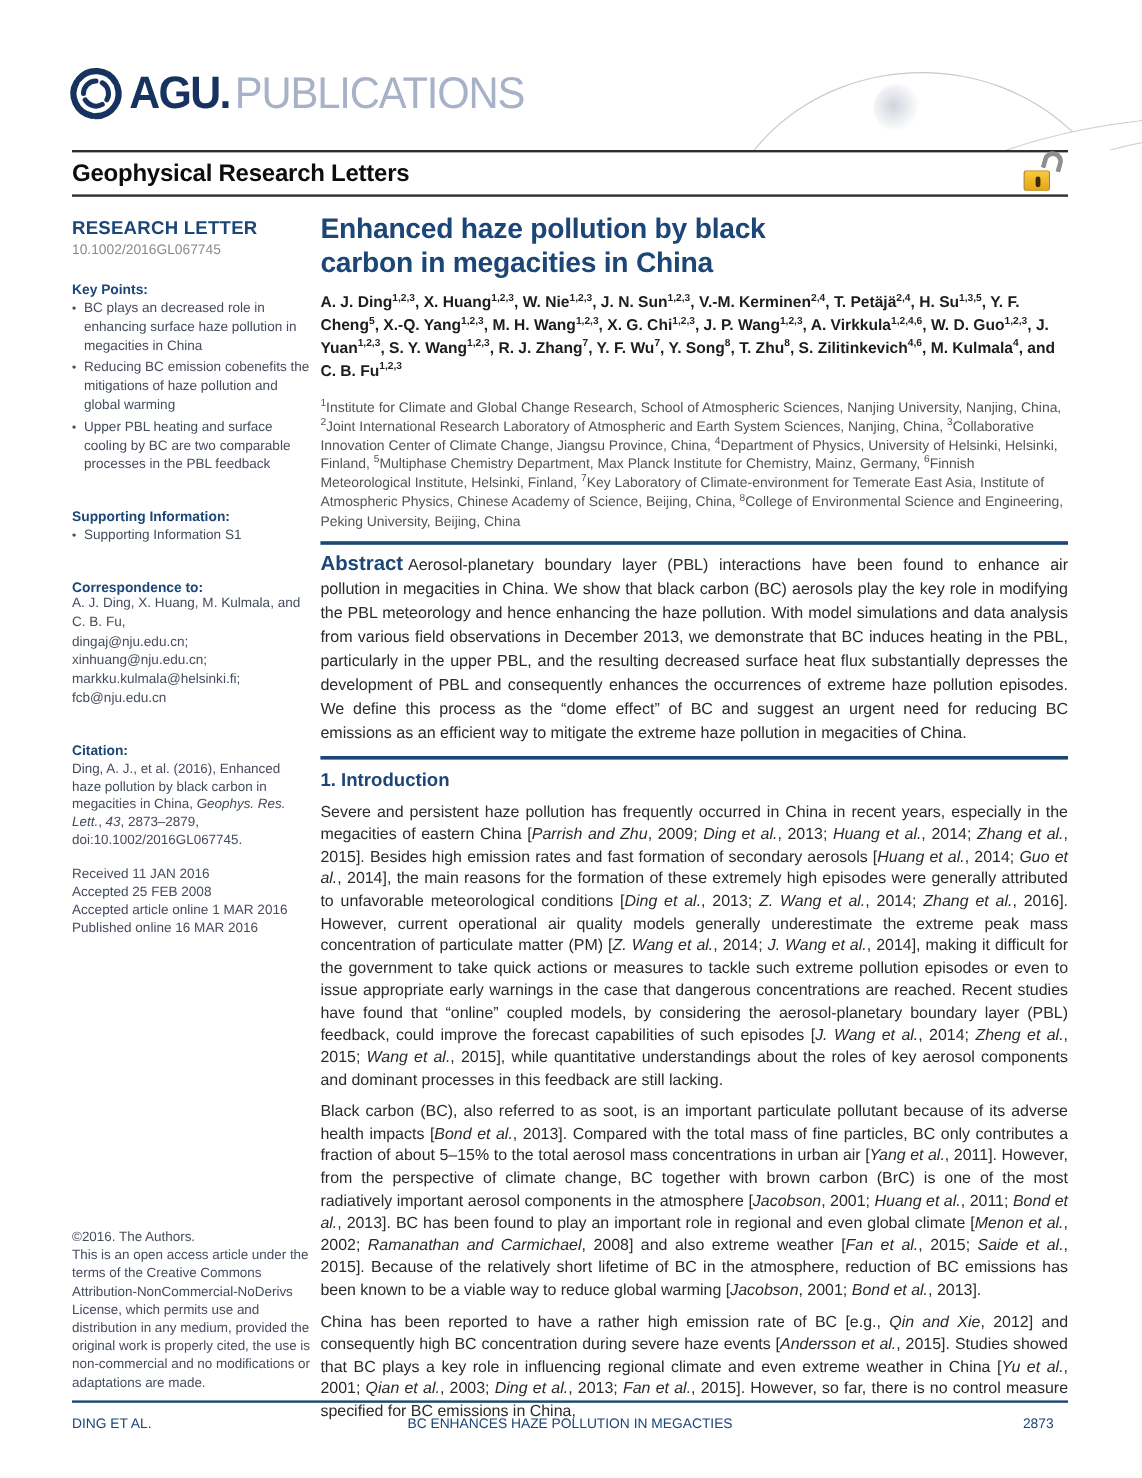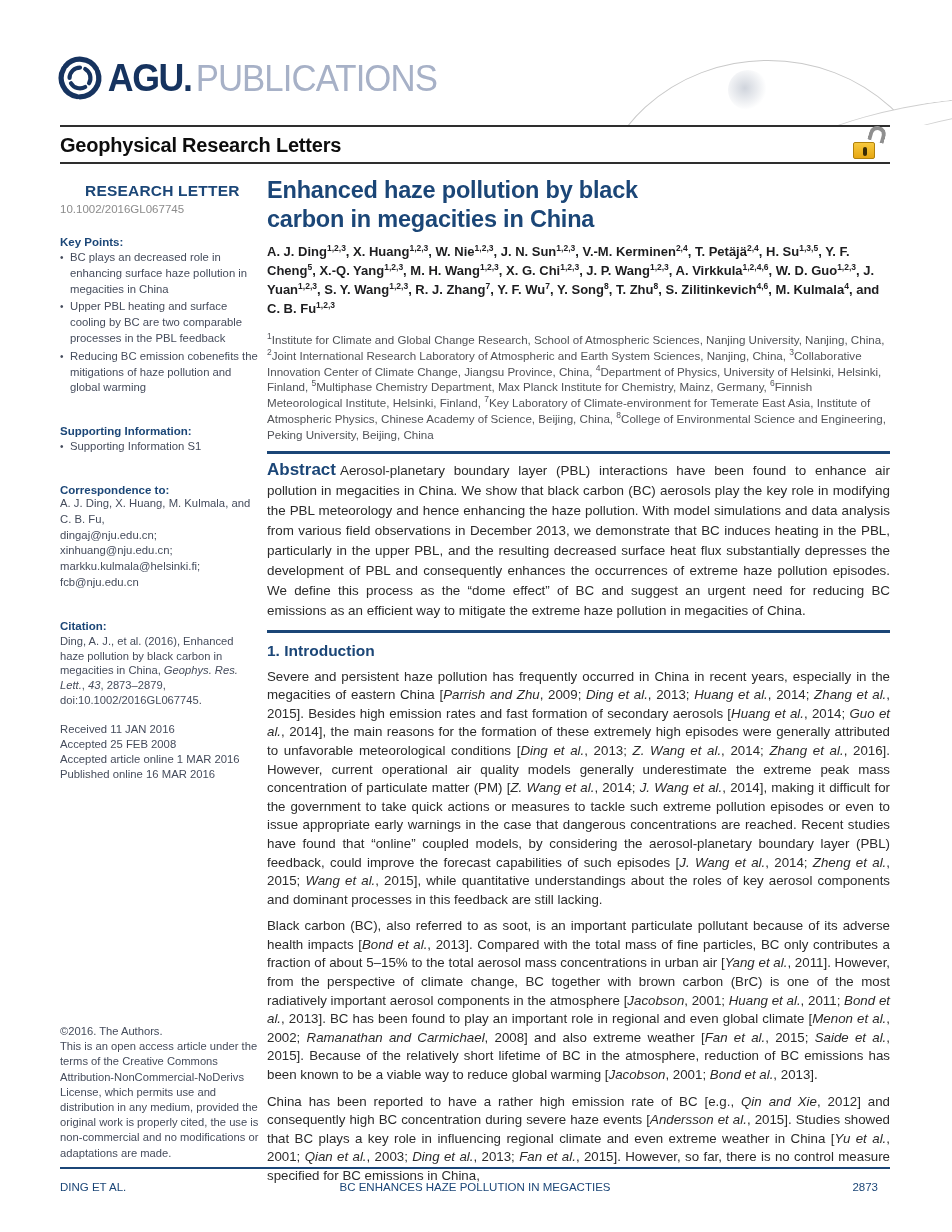--- a/index.html
+++ b/index.html
@@ -32,21 +32,21 @@
 
   .lock { position:absolute; right:2px; top:-4px; width:36px; height:36px; }
   .lock .shackle { position:absolute; right:2px; top:1px; width:17px; height:16px; border:4px solid #8f8f8f;
       border-bottom:none; border-radius:10px 10px 0 0; transform:rotate(16deg); }
   .lock .lock-body { position:absolute; left:1px; bottom:2px; width:22px; height:17px;
       background:linear-gradient(#f7c93e,#e7a713); border:1px solid #b1820c; border-radius:2px; }
   .lock .keyhole { position:absolute; left:9px; top:4px; width:4px; height:9px; background:#3a2c05; border-radius:2px; }
 
   
   .sidebar { position:absolute; left:60px; top:182px; width:200px; color:#454c5c; }
-  .rl-label { font-size:15.5px; font-weight:bold; color:#1b4677; letter-spacing:.2px;margin-left:25px; }
+  .rl-label { font-size:15.5px; font-weight:bold; color:#1b4677; letter-spacing:.2px; }
   .doi { margin-top:3px; font-size:11.5px; color:#8b8b8b; }
   .sb-h { font-size:11.5px; font-weight:bold; color:#1b4677; }
   .mt-keypoints { margin-top:21px; }
   .mt-block { margin-top:29px; }
   .sb-t { font-size:11.3px; line-height:15.8px; }
   .bullet { position:relative; padding-left:10px; margin-top:2px; }
   .bullet::before { content:"•"; position:absolute; left:0; top:0; font-size:10px; }
   .cit-text { font-size:11.2px; line-height:14.8px; margin-top:2px; }
   .history { margin-top:14px; }
   .history div { font-size:11.3px; line-height:15.2px; }
@@ -119,22 +119,22 @@
     </div>
   </div>
   <div class="rule-bottom"></div>
 
   <div class="sidebar">
     <div class="rl-label">RESEARCH LETTER</div>
     <div class="doi">10.1002/2016GL067745</div>
 
     <div class="sb-h mt-keypoints">Key Points:</div>
     <div class="sb-t bullet">BC plays an decreased role in enhancing surface haze pollution in megacities in China</div>
+    <div class="sb-t bullet">Reducing BC emission cobenefits the mitigations of haze pollution and global warming</div>
     <div class="sb-t bullet">Upper PBL heating and surface cooling by BC are two comparable processes in the PBL feedback</div>
-    <div class="sb-t bullet">Reducing BC emission cobenefits the mitigations of haze pollution and global warming</div>
 
     <div class="sb-h mt-block">Supporting Information:</div>
     <div class="sb-t bullet">Supporting Information S1</div>
 
     <div class="sb-h mt-block">Correspondence to:</div>
     <div class="sb-t">A. J. Ding, X. Huang, M. Kulmala, and C. B. Fu,</div>
     <div class="sb-t">dingaj@nju.edu.cn;</div>
     <div class="sb-t">xinhuang@nju.edu.cn;</div>
     <div class="sb-t">markku.kulmala@helsinki.fi;</div>
     <div class="sb-t">fcb@nju.edu.cn</div>

